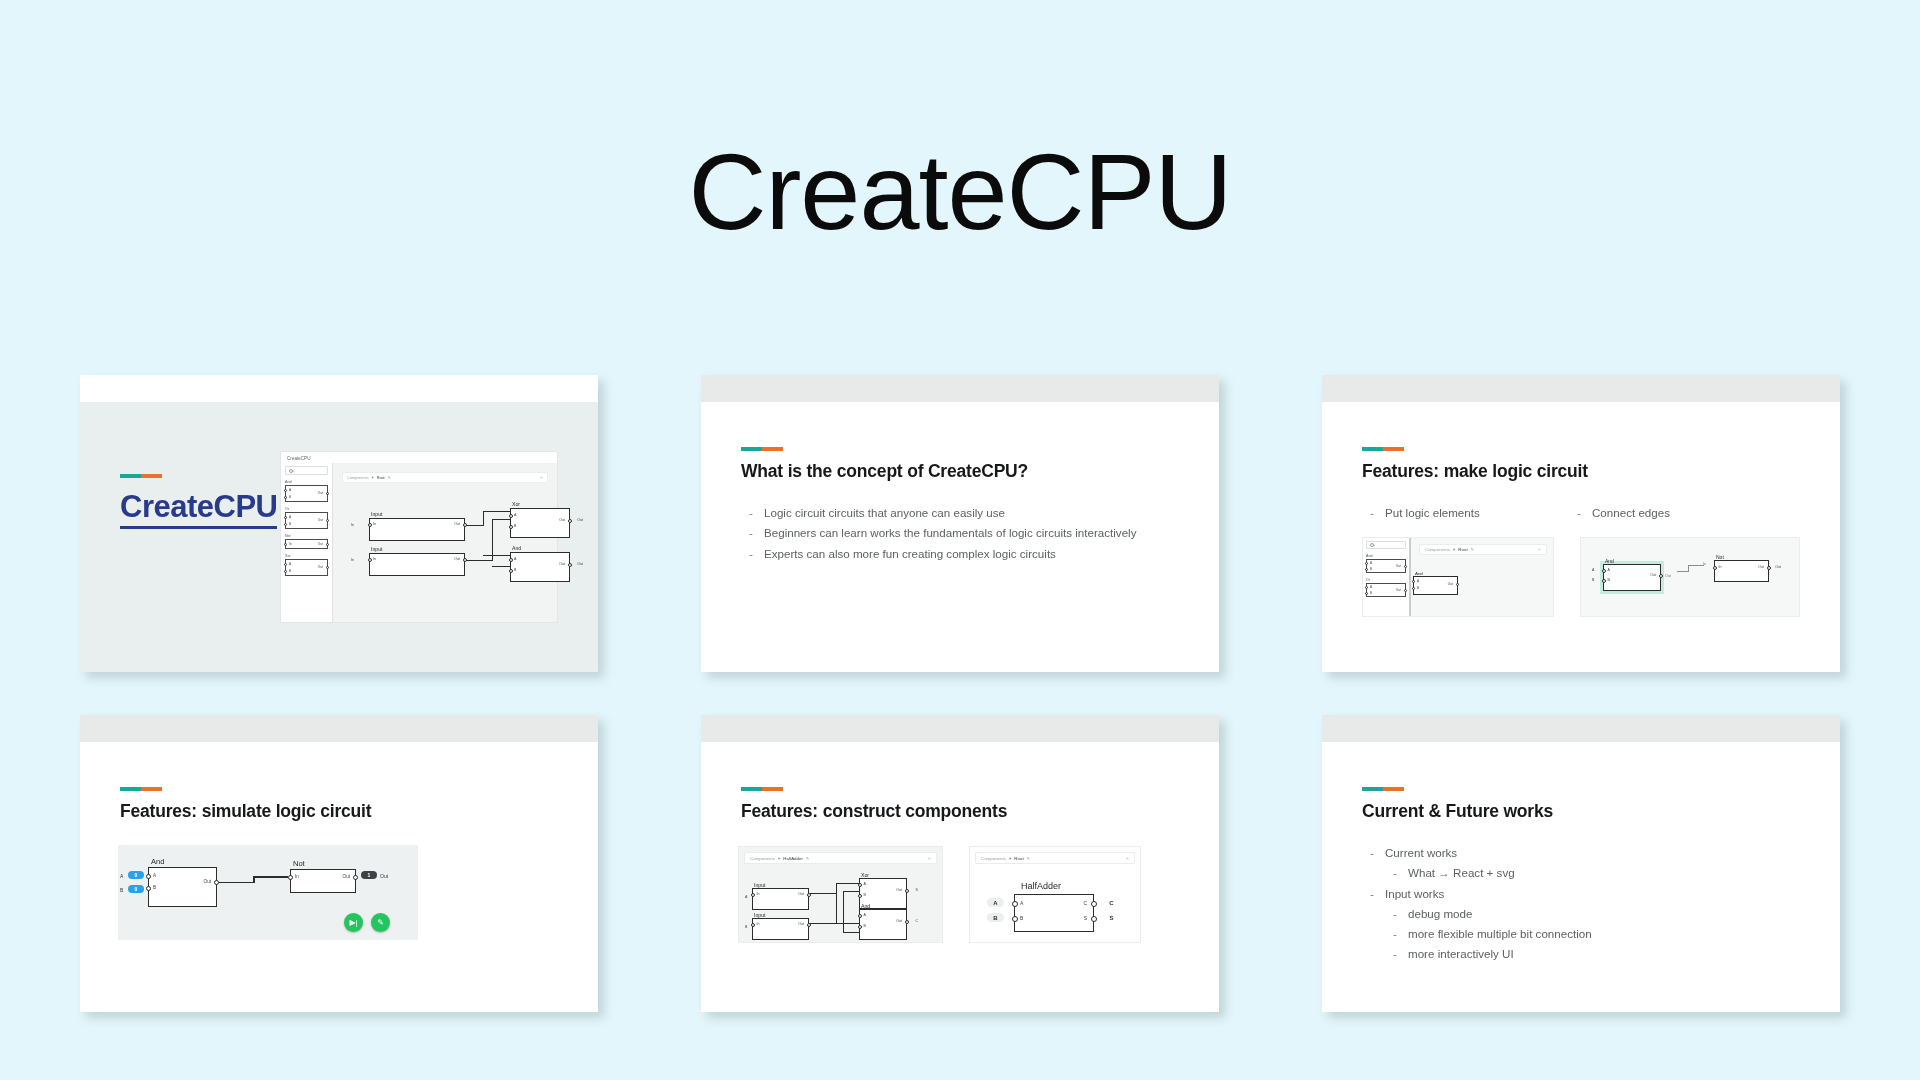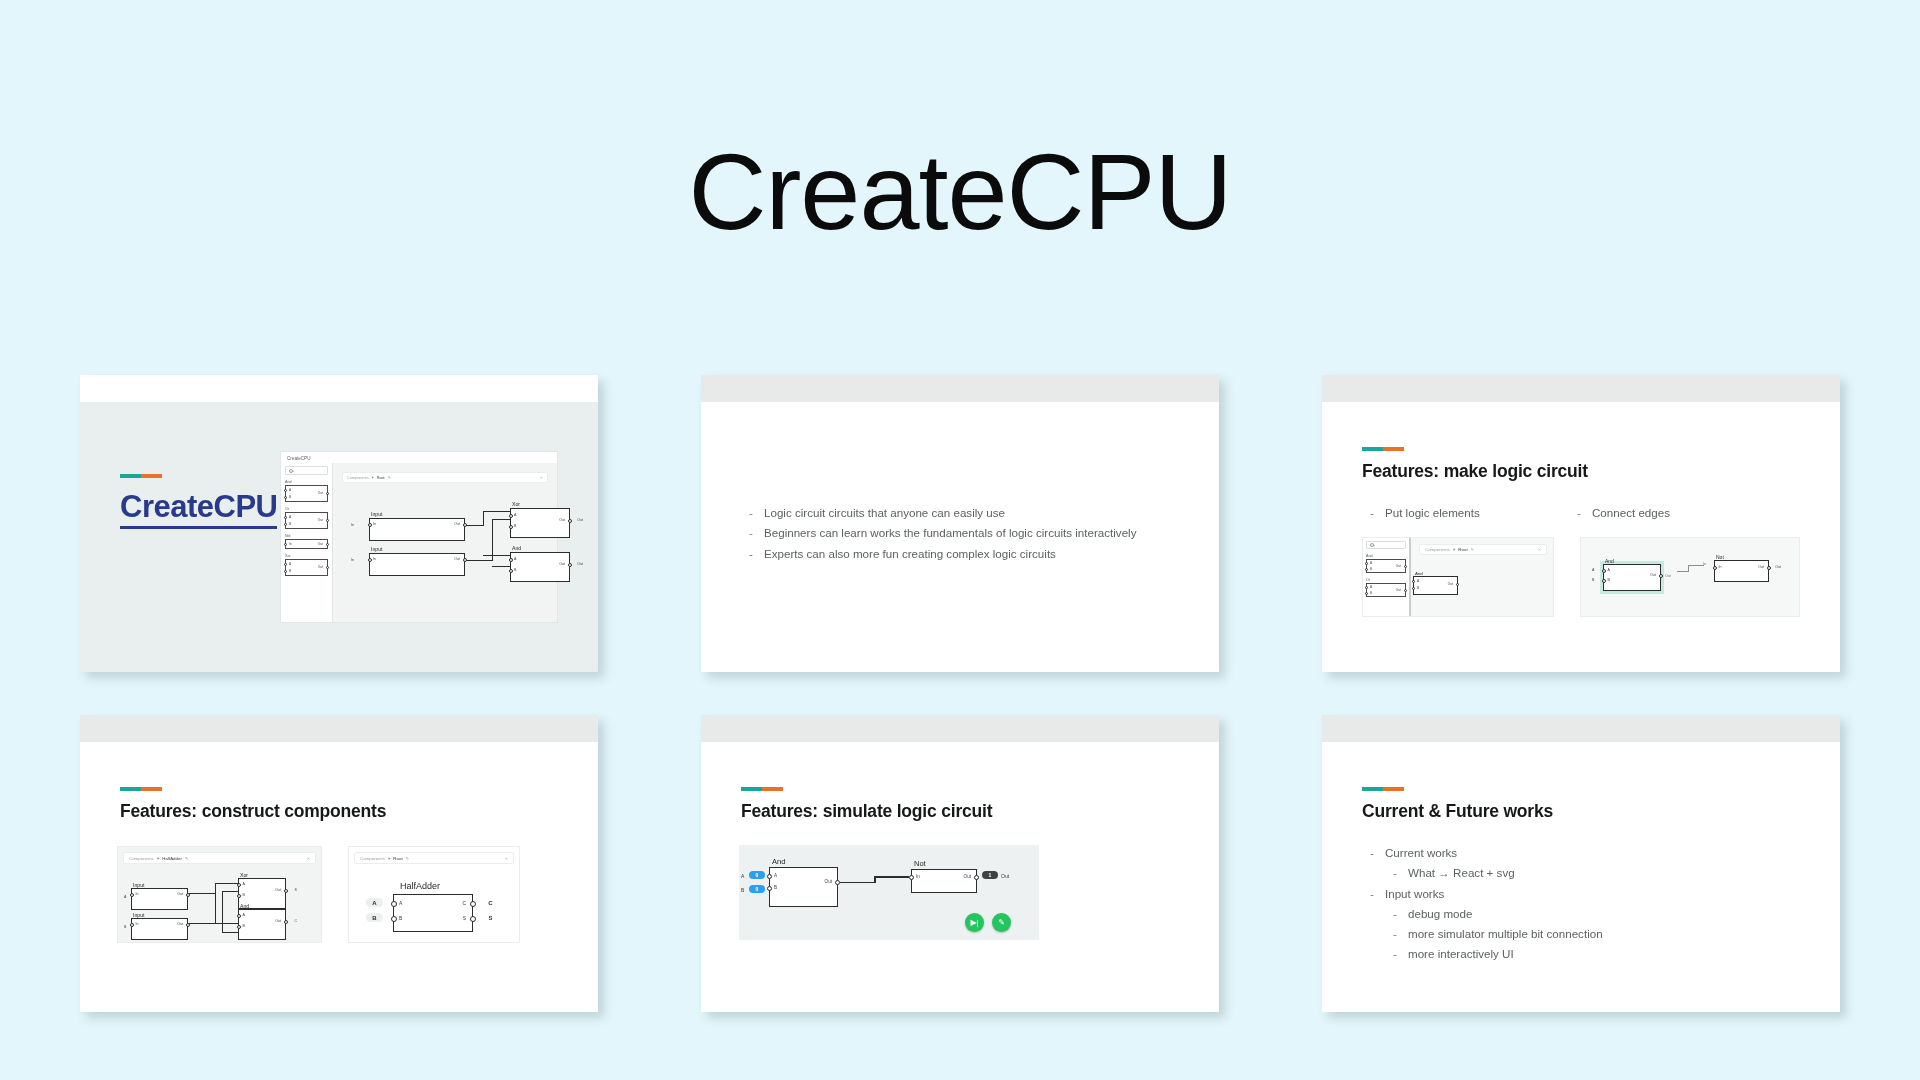--- a/index.html
+++ b/index.html
@@ -289,20 +289,27 @@
                 </div>
               </div>
             </div>
           </div>
         </div>
       </div>
 
       <div class="slide">
         <div class="slide-topbar"></div>
         <div class="slide-body">
+          <div style="position:absolute;left:40px;top:45px;">
+            <div class="accent" style="margin-bottom:10px;">
+              <div class="t"></div>
+              <div class="o"></div>
+            </div>
+            <div class="slide-title">What is the concept of CreateCPU?</div>
+          </div>
           <div class="bullets" style="position:absolute;left:48px;top:103px;width:420px;">
             <div class="bullet">
               <span class="dash">-</span>
               <span class="txt">Logic circuit circuits that anyone can easily use</span>
             </div>
             <div class="bullet">
               <span class="dash">-</span>
               <span class="txt">Beginners can learn works the fundamentals of logic circuits interactively</span>
             </div>
             <div class="bullet">
@@ -421,20 +428,69 @@
     <div class="row">
 
       <div class="slide">
         <div class="slide-topbar"></div>
         <div class="slide-body">
           <div style="position:absolute;left:40px;top:45px;">
             <div class="accent" style="margin-bottom:10px;">
               <div class="t"></div>
               <div class="o"></div>
             </div>
+            <div class="slide-title">Features: simulate logic circuit</div>
+          </div>
+
+          <div class="s4-canvas">
+
+            <span class="ioletter" style="left:2px;top:28px;">A</span>
+            <span class="toggle" style="left:10px;top:26px;">0</span>
+            <span class="ioletter" style="left:2px;top:42px;">B</span>
+            <span class="toggle" style="left:10px;top:40px;">0</span>
+
+            <div class="cgate" style="left:30px;top:22px;width:69px;height:40px;background:#fff;border-width:1.4px;">
+              <span class="cname" style="font-size:7.5px;top:-11px;left:2px;">And</span>
+              <span class="cport" style="left:-3px;top:6px;width:5px;height:5px;"></span>
+              <span class="cpl" style="left:4px;top:5px;font-size:4.6px;">A</span>
+              <span class="cport" style="left:-3px;top:18px;width:5px;height:5px;"></span>
+              <span class="cpl" style="left:4px;top:17px;font-size:4.6px;">B</span>
+              <span class="cport" style="right:-3px;top:12px;width:5px;height:5px;"></span>
+              <span class="cpl" style="right:5px;top:11px;font-size:4.6px;">Out</span>
+            </div>
+
+            <span class="wire" style="left:101px;top:36.5px;width:35px;height:1.6px;"></span>
+            <span class="wire" style="left:135px;top:31px;width:1.6px;height:7px;"></span>
+            <span class="wire" style="left:135px;top:31px;width:35px;height:1.6px;"></span>
+
+            <div class="cgate" style="left:172px;top:24px;width:66px;height:24px;background:#fff;border-width:1.4px;">
+              <span class="cname" style="font-size:7.5px;top:-11px;left:2px;">Not</span>
+              <span class="cport" style="left:-3px;top:5px;width:5px;height:5px;"></span>
+              <span class="cpl" style="left:4px;top:4px;font-size:4.6px;">In</span>
+              <span class="cport" style="right:-3px;top:5px;width:5px;height:5px;"></span>
+              <span class="cpl" style="right:5px;top:4px;font-size:4.6px;">Out</span>
+            </div>
+
+            <span class="toggle dark" style="left:243px;top:26px;">1</span>
+            <span class="ioletter" style="left:262px;top:28px;">Out</span>
+
+            <span class="fab" style="left:226px;top:68px;">▶|</span>
+            <span class="fab" style="left:253px;top:68px;">✎</span>
+          </div>
+        </div>
+      </div>
+
+      <div class="slide">
+        <div class="slide-topbar"></div>
+        <div class="slide-body">
+          <div style="position:absolute;left:40px;top:45px;">
+            <div class="accent" style="margin-bottom:10px;">
+              <div class="t"></div>
+              <div class="o"></div>
+            </div>
             <div class="slide-title">Features: construct components</div>
           </div>
 
           <div class="panel" style="left:37px;top:104px;width:205px;height:97px;">
             <div class="panel-bc">
               <span>Components</span>
               <span class="bc-chev">»</span>
               <span class="bc-cur">HalfAdder</span>
               <span class="pencil">✎</span>
               <span class="bc-x">✕</span>
@@ -522,69 +578,20 @@
       </div>
 
       <div class="slide">
         <div class="slide-topbar"></div>
         <div class="slide-body">
           <div style="position:absolute;left:40px;top:45px;">
             <div class="accent" style="margin-bottom:10px;">
               <div class="t"></div>
               <div class="o"></div>
             </div>
-            <div class="slide-title">Features: simulate logic circuit</div>
-          </div>
-
-          <div class="s4-canvas">
-
-            <span class="ioletter" style="left:2px;top:28px;">A</span>
-            <span class="toggle" style="left:10px;top:26px;">0</span>
-            <span class="ioletter" style="left:2px;top:42px;">B</span>
-            <span class="toggle" style="left:10px;top:40px;">0</span>
-
-            <div class="cgate" style="left:30px;top:22px;width:69px;height:40px;background:#fff;border-width:1.4px;">
-              <span class="cname" style="font-size:7.5px;top:-11px;left:2px;">And</span>
-              <span class="cport" style="left:-3px;top:6px;width:5px;height:5px;"></span>
-              <span class="cpl" style="left:4px;top:5px;font-size:4.6px;">A</span>
-              <span class="cport" style="left:-3px;top:18px;width:5px;height:5px;"></span>
-              <span class="cpl" style="left:4px;top:17px;font-size:4.6px;">B</span>
-              <span class="cport" style="right:-3px;top:12px;width:5px;height:5px;"></span>
-              <span class="cpl" style="right:5px;top:11px;font-size:4.6px;">Out</span>
-            </div>
-
-            <span class="wire" style="left:101px;top:36.5px;width:35px;height:1.6px;"></span>
-            <span class="wire" style="left:135px;top:31px;width:1.6px;height:7px;"></span>
-            <span class="wire" style="left:135px;top:31px;width:35px;height:1.6px;"></span>
-
-            <div class="cgate" style="left:172px;top:24px;width:66px;height:24px;background:#fff;border-width:1.4px;">
-              <span class="cname" style="font-size:7.5px;top:-11px;left:2px;">Not</span>
-              <span class="cport" style="left:-3px;top:5px;width:5px;height:5px;"></span>
-              <span class="cpl" style="left:4px;top:4px;font-size:4.6px;">In</span>
-              <span class="cport" style="right:-3px;top:5px;width:5px;height:5px;"></span>
-              <span class="cpl" style="right:5px;top:4px;font-size:4.6px;">Out</span>
-            </div>
-
-            <span class="toggle dark" style="left:243px;top:26px;">1</span>
-            <span class="ioletter" style="left:262px;top:28px;">Out</span>
-
-            <span class="fab" style="left:226px;top:68px;">▶|</span>
-            <span class="fab" style="left:253px;top:68px;">✎</span>
-          </div>
-        </div>
-      </div>
-
-      <div class="slide">
-        <div class="slide-topbar"></div>
-        <div class="slide-body">
-          <div style="position:absolute;left:40px;top:45px;">
-            <div class="accent" style="margin-bottom:10px;">
-              <div class="t"></div>
-              <div class="o"></div>
-            </div>
             <div class="slide-title">Current &amp; Future works</div>
           </div>
 
           <div class="bullets" style="position:absolute;left:48px;top:103px;width:420px;">
             <div class="bullet">
               <span class="dash">-</span>
               <span class="txt">Current works</span>
             </div>
             <div class="bullet lvl2">
               <span class="dash">-</span>
@@ -593,21 +600,21 @@
             <div class="bullet">
               <span class="dash">-</span>
               <span class="txt">Input works</span>
             </div>
             <div class="bullet lvl2">
               <span class="dash">-</span>
               <span class="txt">debug mode</span>
             </div>
             <div class="bullet lvl2">
               <span class="dash">-</span>
-              <span class="txt">more simulator multiple bit connection</span>
+              <span class="txt">more flexible multiple bit connection</span>
             </div>
             <div class="bullet lvl2">
               <span class="dash">-</span>
               <span class="txt">more interactively UI</span>
             </div>
           </div>
         </div>
       </div>
     </div>
   </div>

